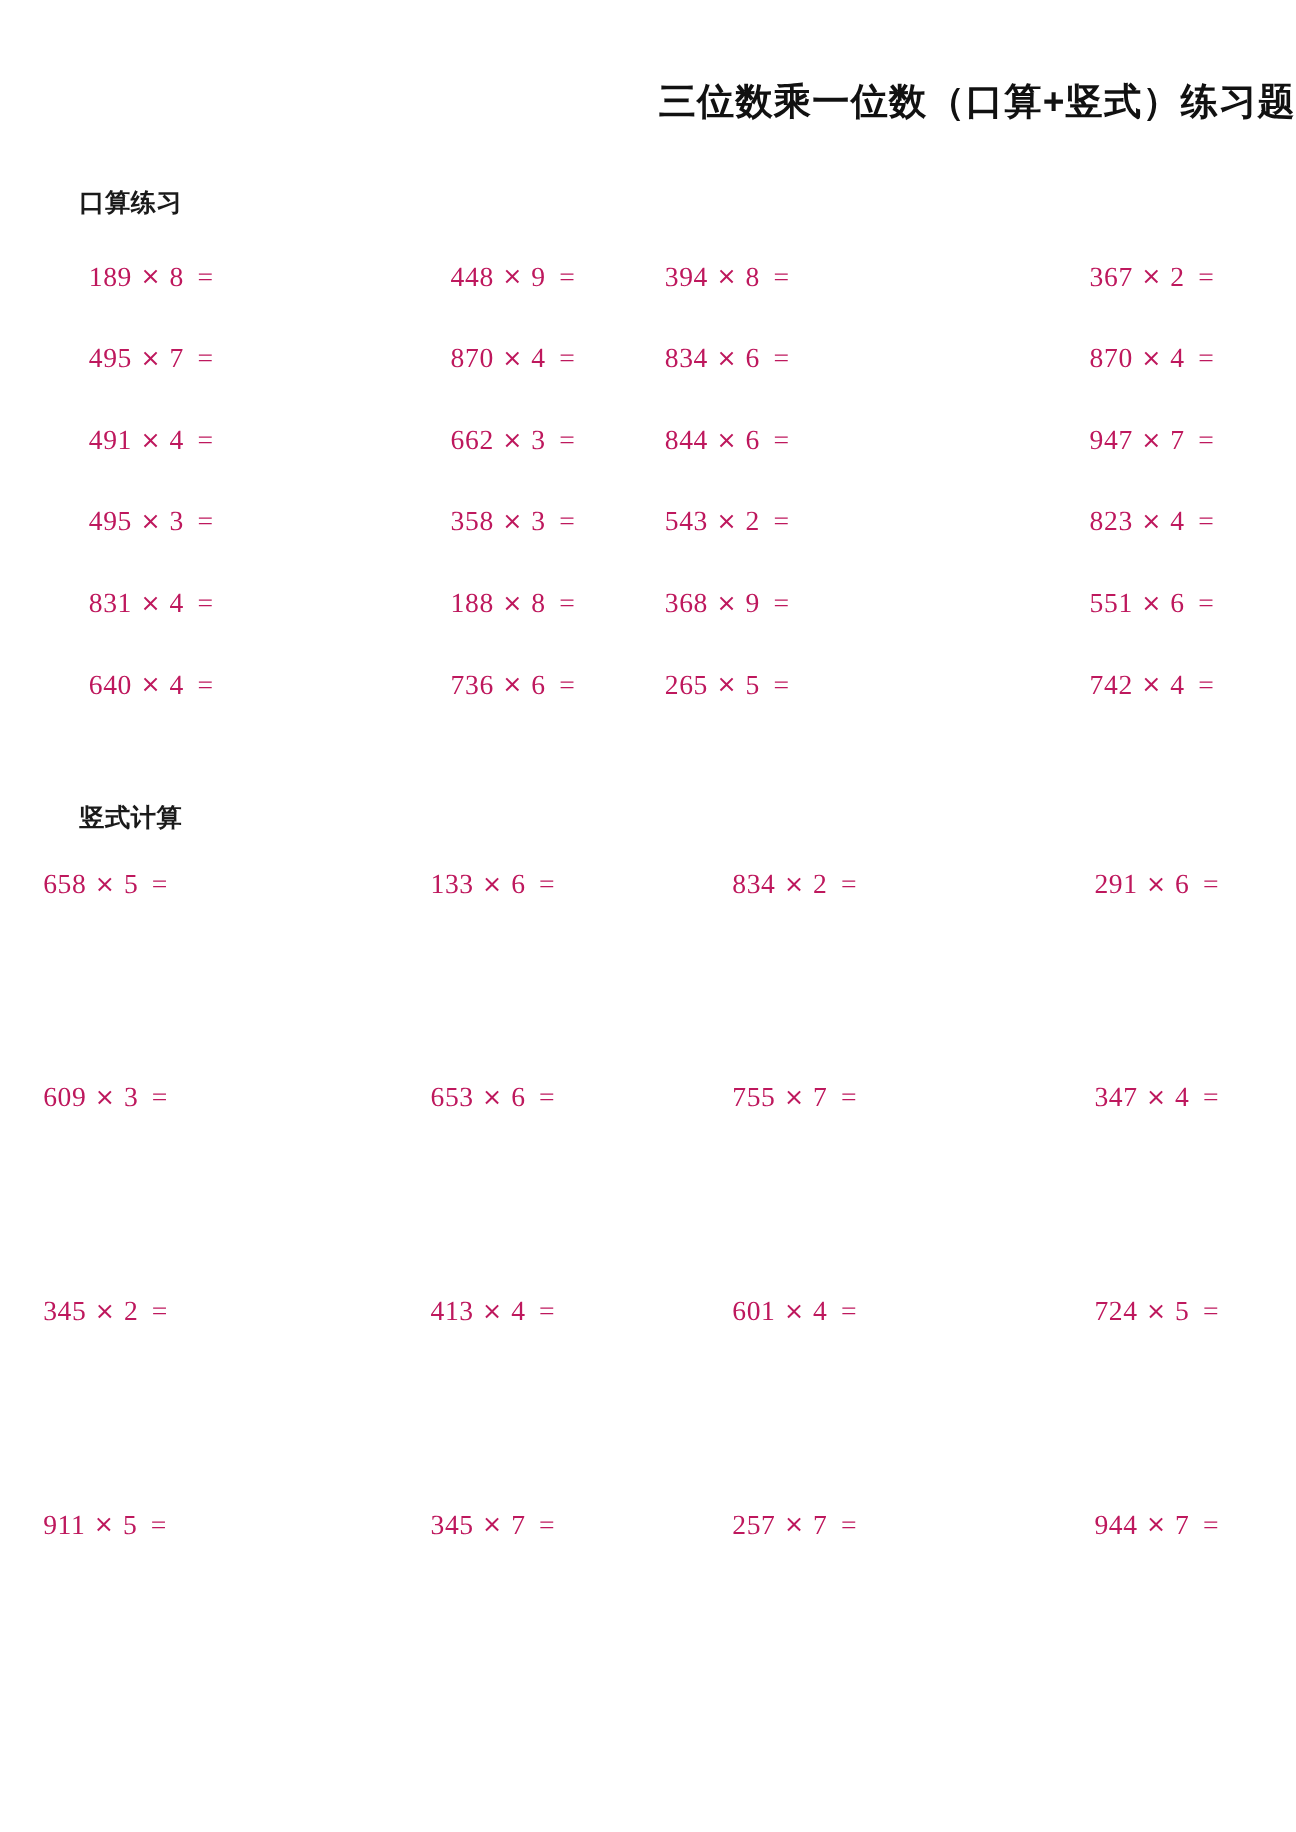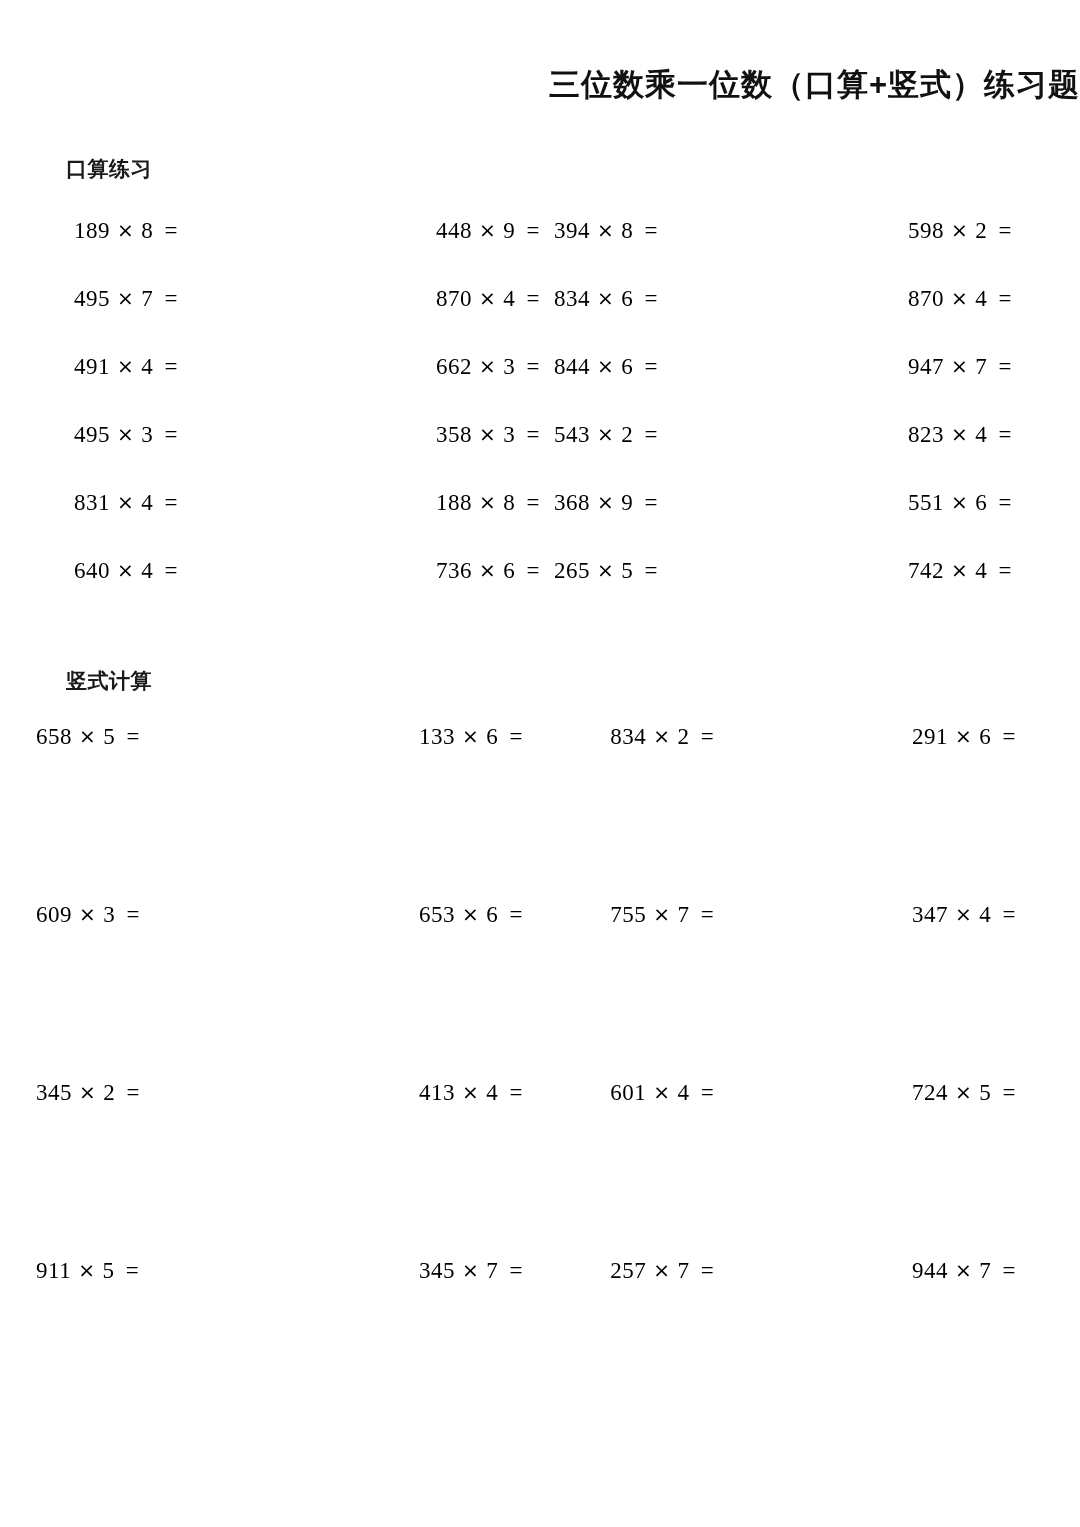--- a/index.html
+++ b/index.html
@@ -60,29 +60,29 @@
   .grid-vertical {
     padding: 0 56px 0 22px;
     row-gap: 0;
   }
   .problem {
     font-size: 23px;
     line-height: 68px;
     height: 68px;
     white-space: nowrap;
     letter-spacing: 0.5px;
-    color: #000000;
+    color: #be185d;
   }
   .grid-vertical .problem {
     height: 178px;
     line-height: 56px;
   }
   
   .problem.c0 { text-align: left; padding-left: 12px; }
-  .problem.c1 { text-align: right; padding-left: 14px; }
+  .problem.c1 { text-align: center; padding-left: 14px; }
   .problem.c2 { text-align: left; padding-left: 14px; }
   .problem.c3 { text-align: right; padding-right: 6px; }
 
   .grid-vertical .problem.c0 { padding-left: 14px; }
   .grid-vertical .problem.c1 { padding-left: 26px; }
   .grid-vertical .problem.c2 { padding-left: 28px; text-align: center; }
   .grid-vertical .problem.c3 { text-align: right; padding-right: 8px; }
 
   .num { font-family: "Liberation Serif", "DejaVu Serif", serif; }
   .op {
@@ -103,21 +103,21 @@
 <div class="page">
 
   <h1 class="doc-title">三位数乘一位数（口算+竖式）练习题</h1>
 
   <div class="section section-oral">
     <h2 class="section-title">口算练习</h2>
     <div class="grid grid-oral">
         <div class="problem c0"><span class="num">189</span><span class="op">×</span><span class="num">8</span> <span class="eq">=</span></div>
         <div class="problem c1"><span class="num">448</span><span class="op">×</span><span class="num">9</span> <span class="eq">=</span></div>
         <div class="problem c2"><span class="num">394</span><span class="op">×</span><span class="num">8</span> <span class="eq">=</span></div>
-        <div class="problem c3"><span class="num">598</span><span class="op">×</span><span class="num">2</span> <span class="eq">=</span></div>
+        <div class="problem c3"><span class="num">367</span><span class="op">×</span><span class="num">2</span> <span class="eq">=</span></div>
         <div class="problem c0"><span class="num">495</span><span class="op">×</span><span class="num">7</span> <span class="eq">=</span></div>
         <div class="problem c1"><span class="num">870</span><span class="op">×</span><span class="num">4</span> <span class="eq">=</span></div>
         <div class="problem c2"><span class="num">834</span><span class="op">×</span><span class="num">6</span> <span class="eq">=</span></div>
         <div class="problem c3"><span class="num">870</span><span class="op">×</span><span class="num">4</span> <span class="eq">=</span></div>
         <div class="problem c0"><span class="num">491</span><span class="op">×</span><span class="num">4</span> <span class="eq">=</span></div>
         <div class="problem c1"><span class="num">662</span><span class="op">×</span><span class="num">3</span> <span class="eq">=</span></div>
         <div class="problem c2"><span class="num">844</span><span class="op">×</span><span class="num">6</span> <span class="eq">=</span></div>
         <div class="problem c3"><span class="num">947</span><span class="op">×</span><span class="num">7</span> <span class="eq">=</span></div>
         <div class="problem c0"><span class="num">495</span><span class="op">×</span><span class="num">3</span> <span class="eq">=</span></div>
         <div class="problem c1"><span class="num">358</span><span class="op">×</span><span class="num">3</span> <span class="eq">=</span></div>

